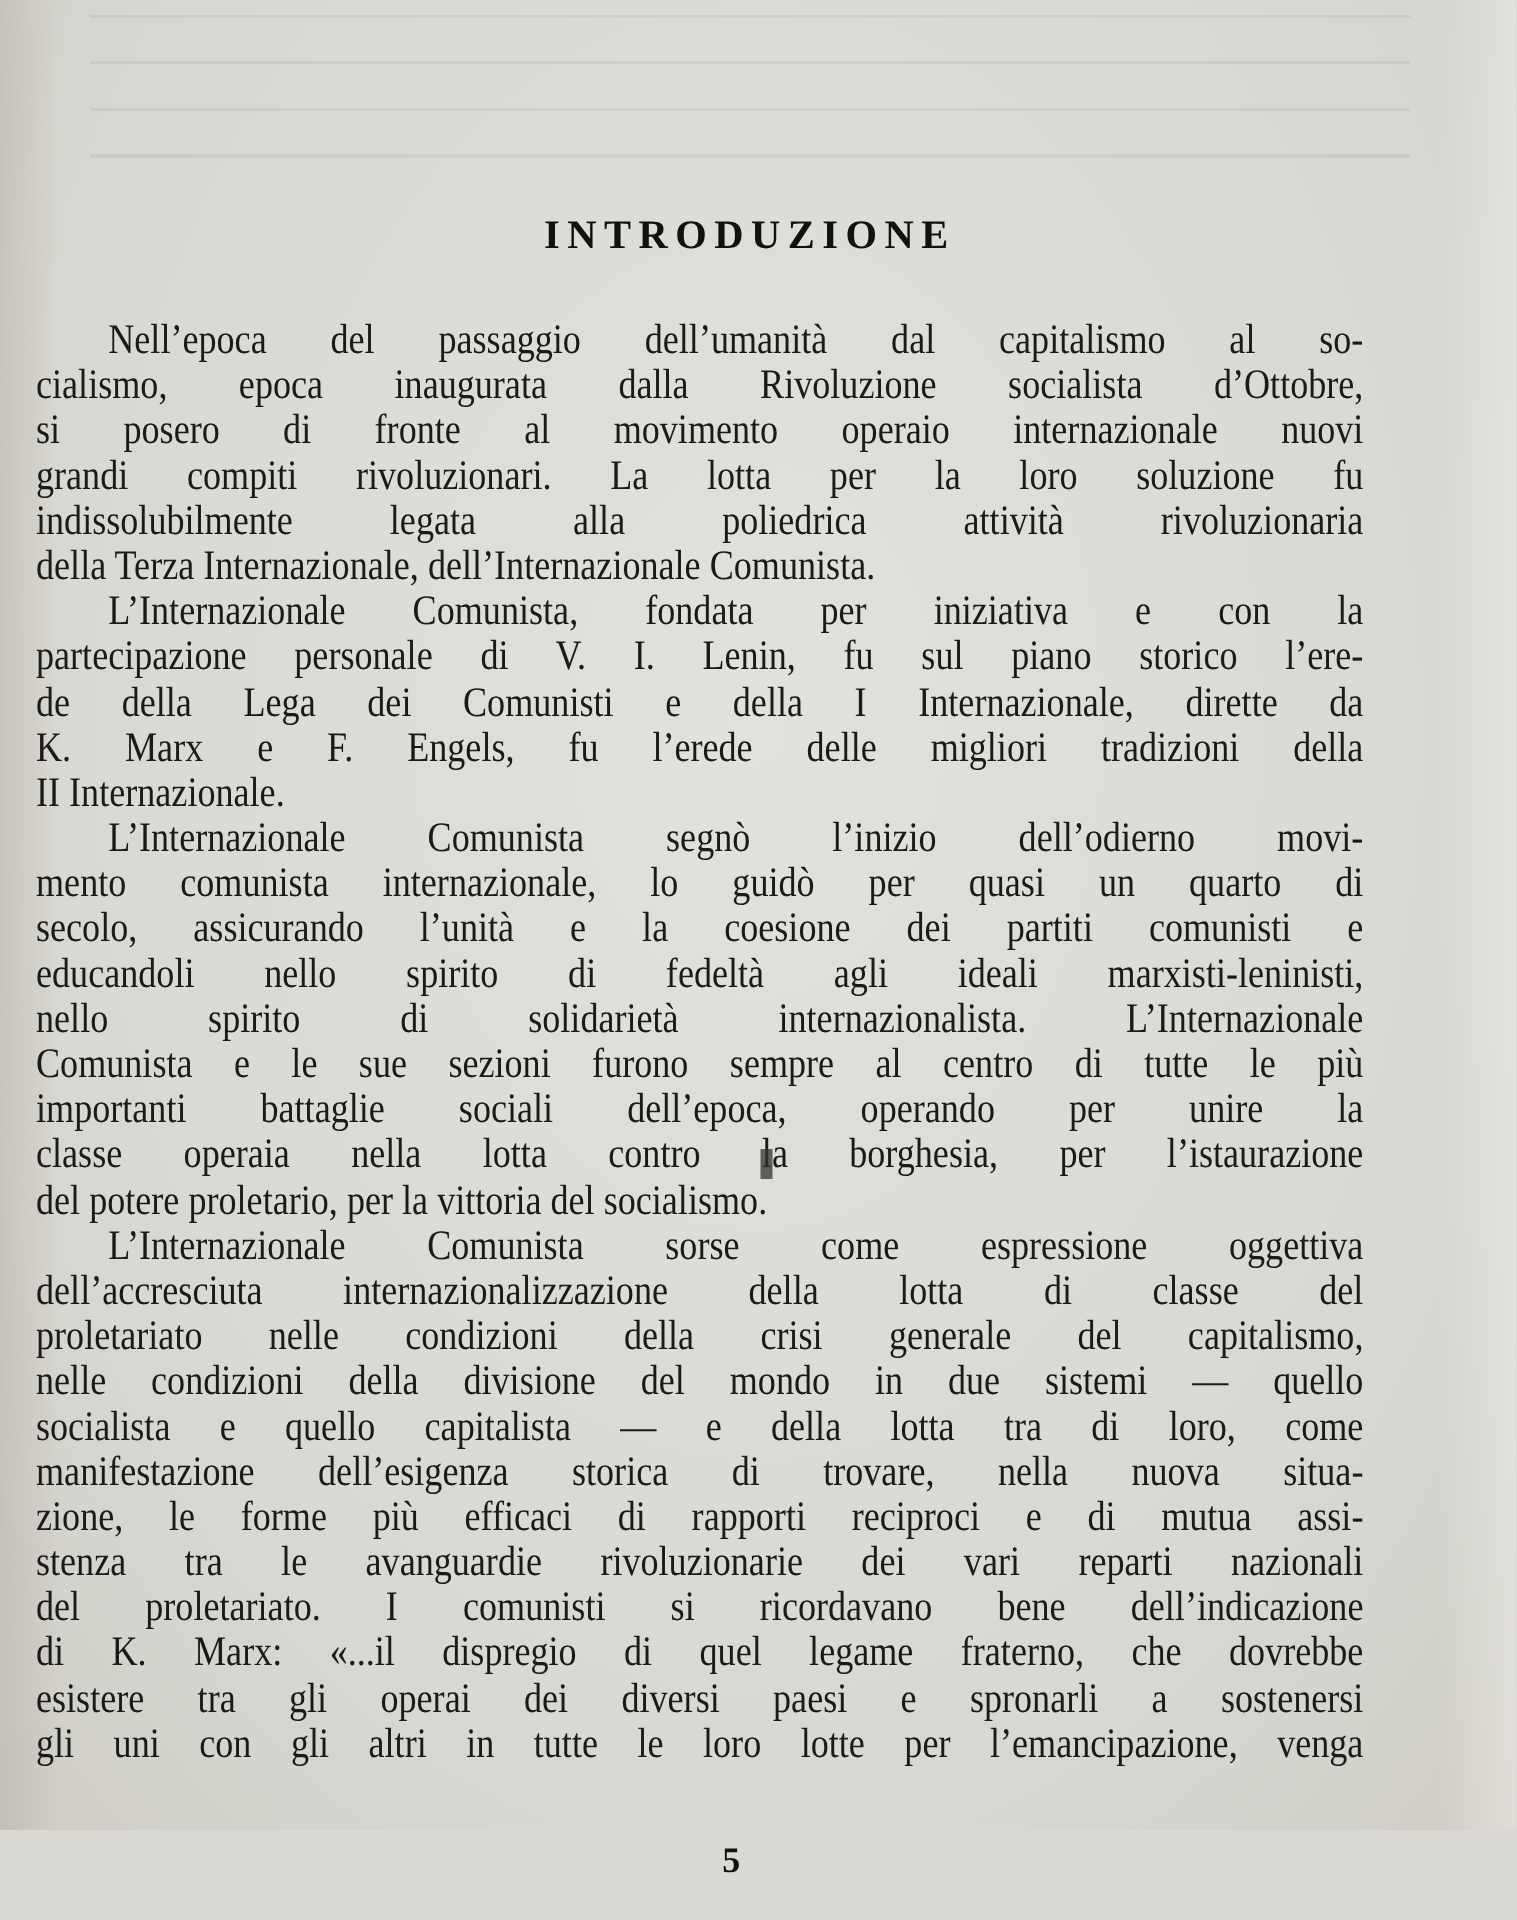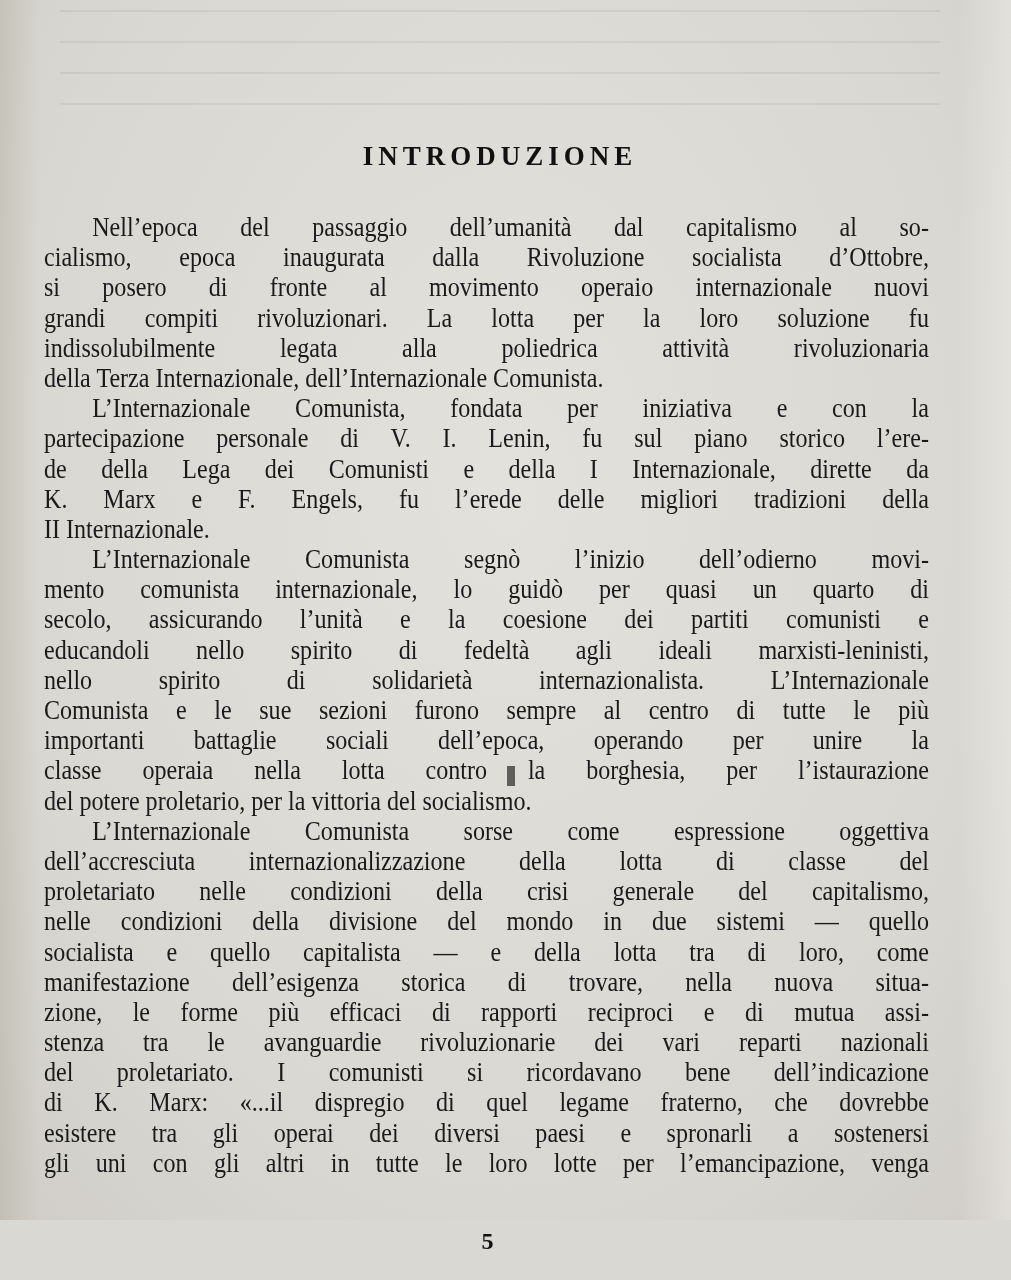--- a/index.html
+++ b/index.html
@@ -37,21 +37,21 @@
     width: 1000px;
     top: 141px;
     text-align: center;
     font-weight: bold;
     font-size: 27px;
     letter-spacing: 5px;
     color: #111;
   }
   .body {
     position: absolute;
-    left: 44px;
+    left: 24px;
     top: 212px;
     width: 885px;
   }
   .line {
     height: 30.2px;
     line-height: 30.2px;
     font-size: 28px;
     white-space: nowrap;
     text-align: justify;
     text-align-last: justify;

